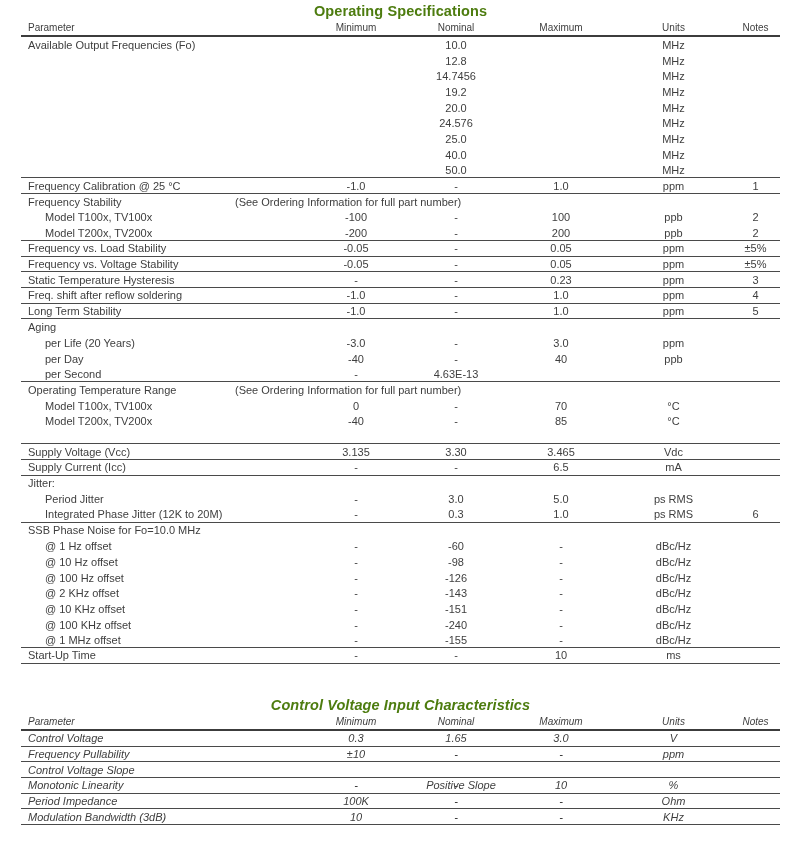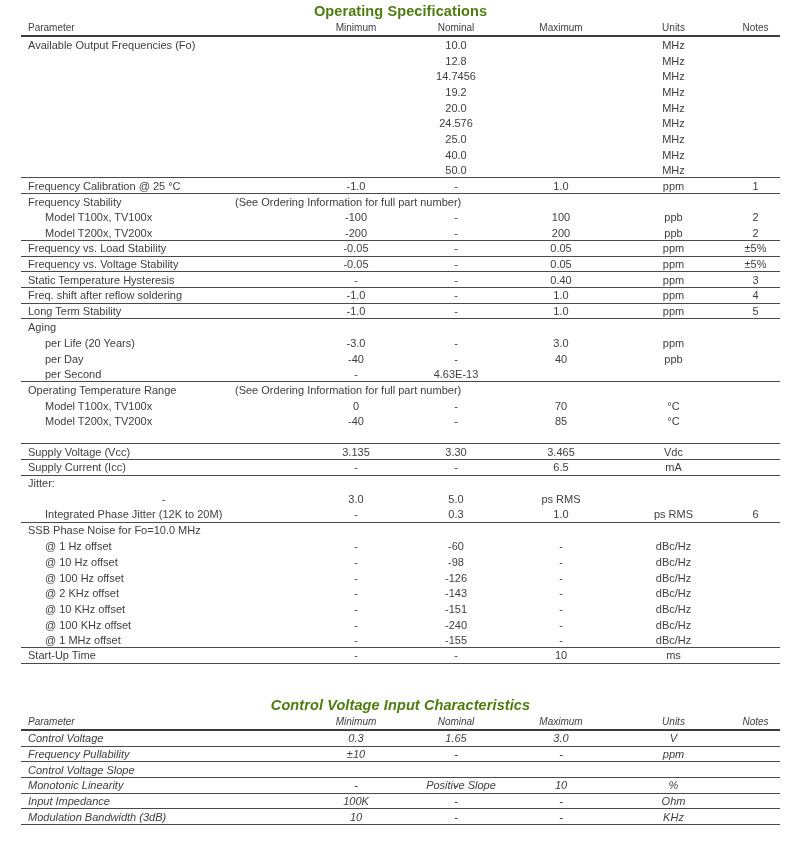--- a/index.html
+++ b/index.html
@@ -180,21 +180,21 @@
         <div class="cell c1">-0.05</div>
         <div class="cell c2">-</div>
         <div class="cell c3">0.05</div>
         <div class="cell c4">ppm</div>
         <div class="cell c5">±5%</div>
       </div>
       <div class="trow bb">
         <div class="cell c0">Static Temperature Hysteresis</div>
         <div class="cell c1">-</div>
         <div class="cell c2">-</div>
-        <div class="cell c3">0.40</div>
+        <div class="cell c3">0.23</div>
         <div class="cell c4">ppm</div>
         <div class="cell c5">3</div>
       </div>
       <div class="trow bb">
         <div class="cell c0">Freq. shift after reflow soldering</div>
         <div class="cell c1">-1.0</div>
         <div class="cell c2">-</div>
         <div class="cell c3">1.0</div>
         <div class="cell c4">ppm</div>
         <div class="cell c5">4</div>
@@ -278,20 +278,21 @@
       </div>
       <div class="trow">
         <div class="cell c0">Jitter:</div>
         <div class="cell c1"></div>
         <div class="cell c2"></div>
         <div class="cell c3"></div>
         <div class="cell c4"></div>
         <div class="cell c5"></div>
       </div>
       <div class="trow">
+        <div class="cell c0 ind">Period Jitter</div>
         <div class="cell c1">-</div>
         <div class="cell c2">3.0</div>
         <div class="cell c3">5.0</div>
         <div class="cell c4">ps RMS</div>
         <div class="cell c5"></div>
       </div>
       <div class="trow bb">
         <div class="cell c0 ind">Integrated Phase Jitter (12K to 20M)</div>
         <div class="cell c1">-</div>
         <div class="cell c2">0.3</div>
@@ -407,21 +408,21 @@
       </div>
       <div class="trow bb">
         <div class="cell c0">Monotonic Linearity</div>
         <div class="cell c1">-</div>
         <div class="cell c2">-</div>
         <div class="cell c3">10</div>
         <div class="cell c4">%</div>
         <div class="cell c5"></div>
       </div>
       <div class="trow bb">
-        <div class="cell c0">Input Impedance</div>
+        <div class="cell c0">Period Impedance</div>
         <div class="cell c1">100K</div>
         <div class="cell c2">-</div>
         <div class="cell c3">-</div>
         <div class="cell c4">Ohm</div>
         <div class="cell c5"></div>
       </div>
       <div class="trow bb">
         <div class="cell c0">Modulation Bandwidth (3dB)</div>
         <div class="cell c1">10</div>
         <div class="cell c2">-</div>

